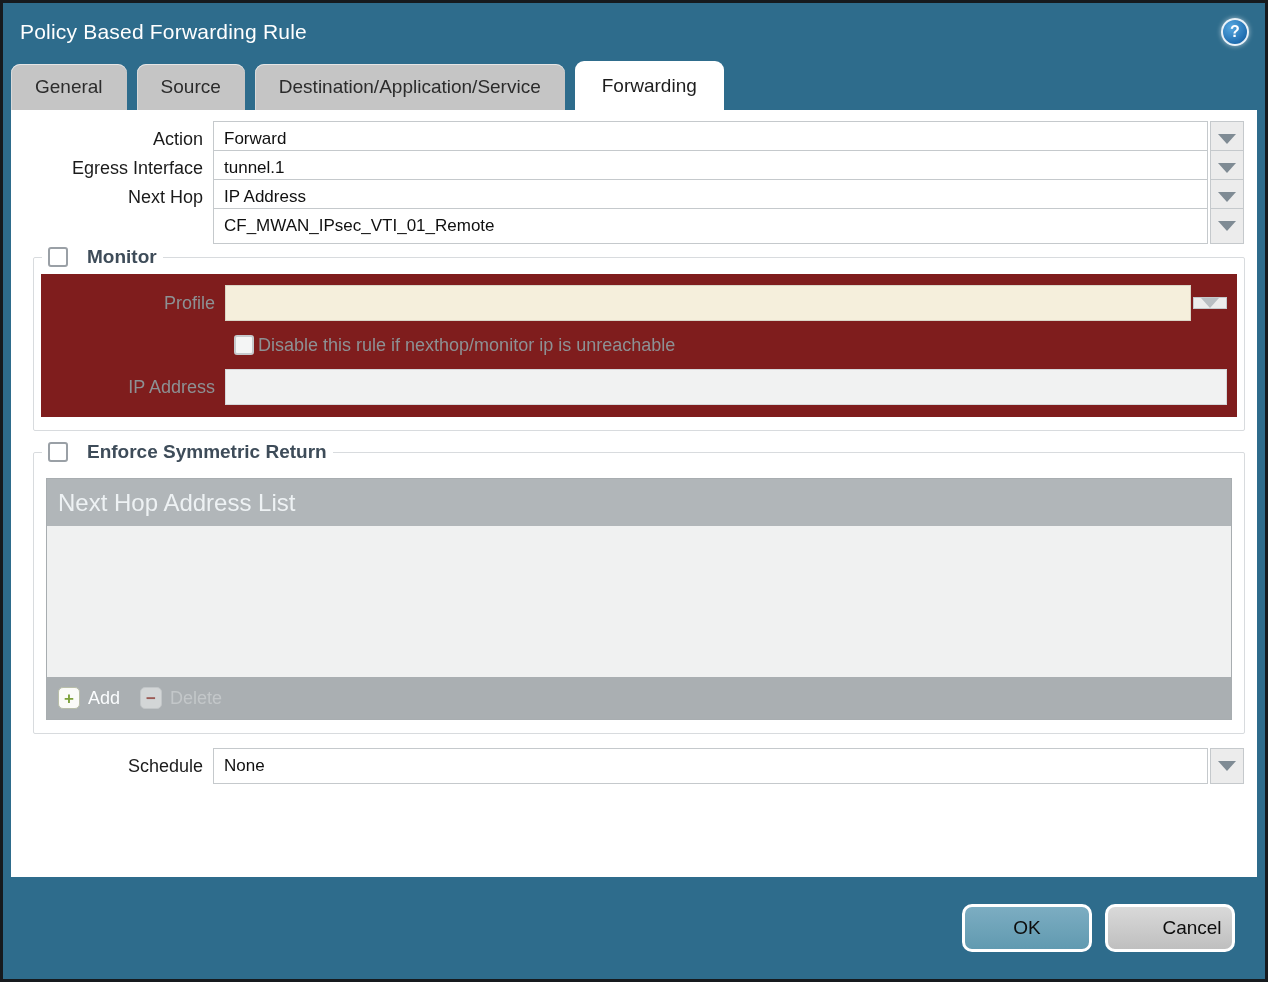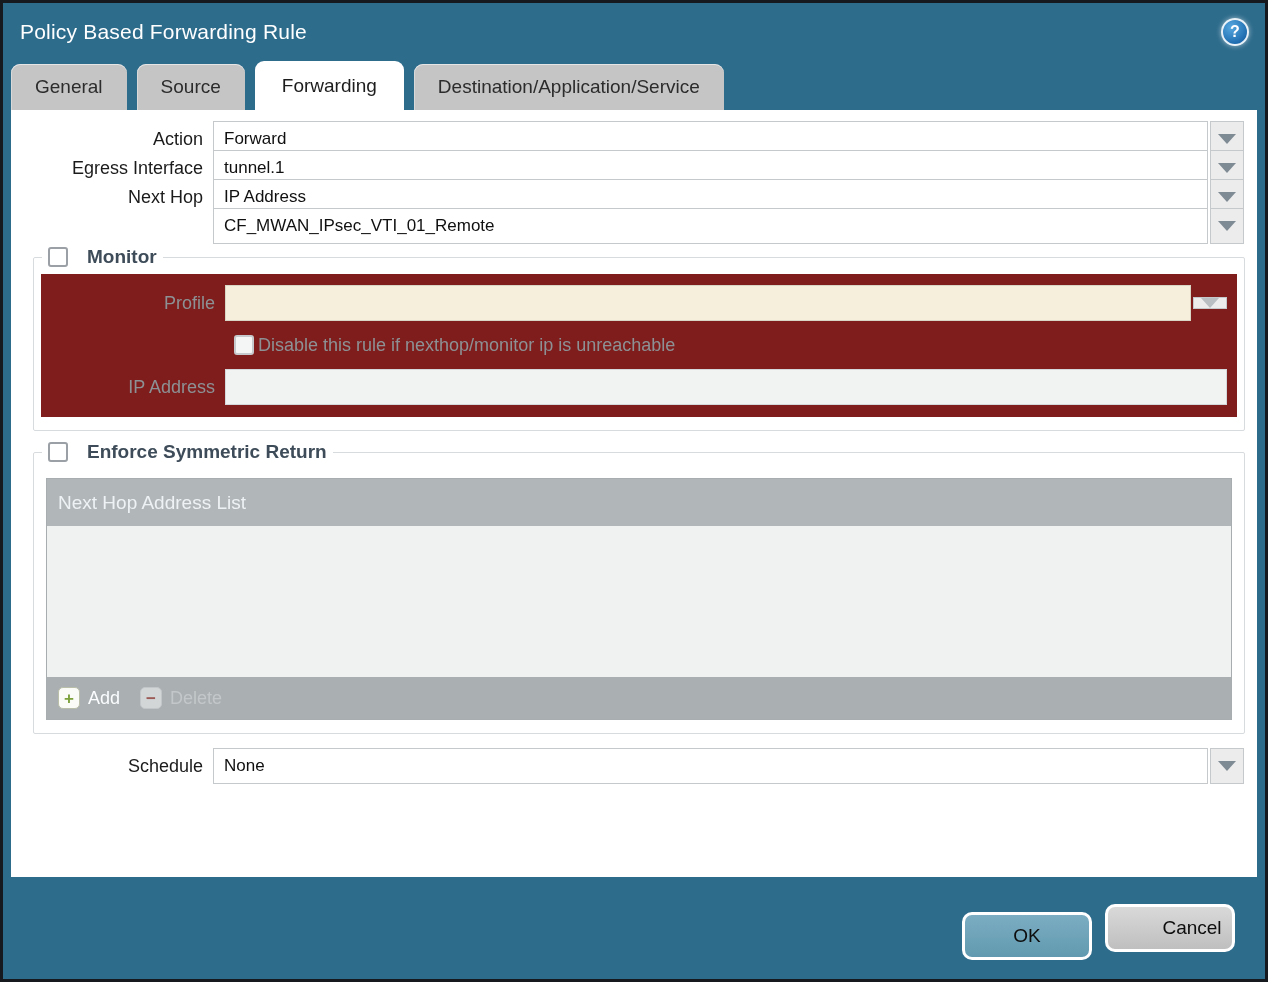--- a/index.html
+++ b/index.html
@@ -96,21 +96,21 @@
     font-size:18px; color:#8d9194;
   }
   .profile-value { flex:1; background:#f5efdc; border:1px solid #dad6c6; height:36px; }
   .chk-row { display:flex; align-items:center; gap:4px; height:30px; margin:0 0 9px 193px; }
   .chk-row .chk-label { font-size:18px; color:#8d9194; }
   .disabled-input { flex:1; background:#f1f2f2; border:1px solid #d5d8da; height:36px; margin-right:5px; }
 
   
   .nh-table { margin:15px 5px 0 5px; border:1px solid #a8adb0; }
   .nh-header {
-    height:47px; background:#b1b6b9; color:#eef2f4; font-size:19px;
+    height:47px; background:#b1b6b9; color:#eef2f4; font-size:24px;
     display:flex; align-items:center; padding-left:11px;
   }
   .nh-body { height:151px; background:#f0f1f1; }
   .nh-footer {
     height:42px; background:#aaafb2;
     display:flex; align-items:center; gap:20px; padding-left:11px;
   }
   .tbl-btn { display:flex; align-items:center; gap:8px; font-size:18px; cursor:pointer; }
   .tbl-btn .ic {
     width:22px; height:22px; border-radius:5px;
@@ -125,36 +125,36 @@
   .schedule-row { margin-top:22px; }
 
   
   .dialog-footer { display:flex; justify-content:flex-end; gap:13px; padding:27px 30px 0 0; }
   .btn {
     width:130px; height:48px;
     border:3px solid #ffffff; border-radius:10px;
     font-size:19px; color:#0d0d0d; font-family:inherit;
     display:flex; align-items:center; justify-content:center; cursor:pointer;
   }
-  .btn-ok { background:linear-gradient(#7cadc2, #619ab0);margin-top:8px; }
+  .btn-ok { background:linear-gradient(#7cadc2, #619ab0); }
   .btn-cancel { background:linear-gradient(#d9d9d9, #bfbfbf);padding-left:44px; }
 </style>
 </head>
 <body>
 
 <div class="titlebar">
   <div class="title">Policy Based Forwarding Rule</div>
   <div class="help-icon">?</div>
 </div>
 
 <div class="tabs">
   <div class="tab">General</div>
   <div class="tab">Source</div>
+  <div class="tab">Destination/Application/Service</div>
   <div class="tab active">Forwarding</div>
-  <div class="tab">Destination/Application/Service</div>
 </div>
 
 <div class="content">
 
   <div class="form-row">
     <div class="form-label">Action</div>
     <div class="combo">
       <div class="combo-value">Forward</div>
       <div class="combo-btn">
         <span class="arrow-down"></span>

